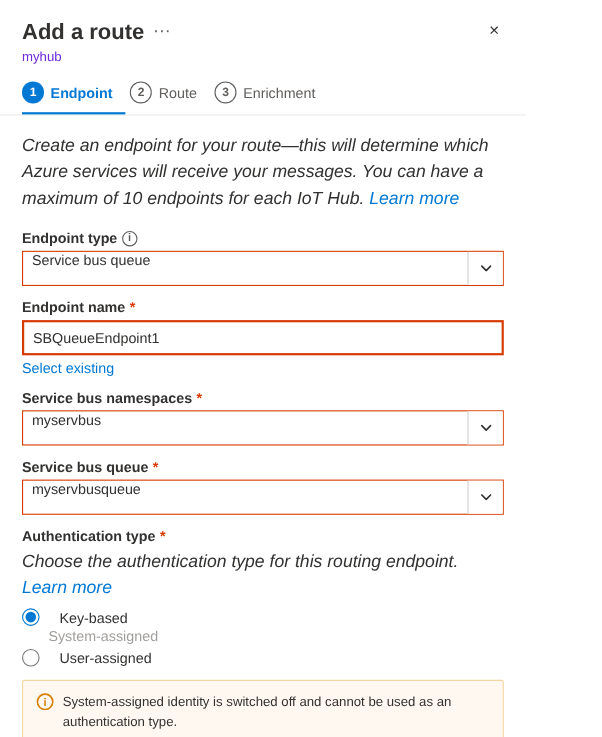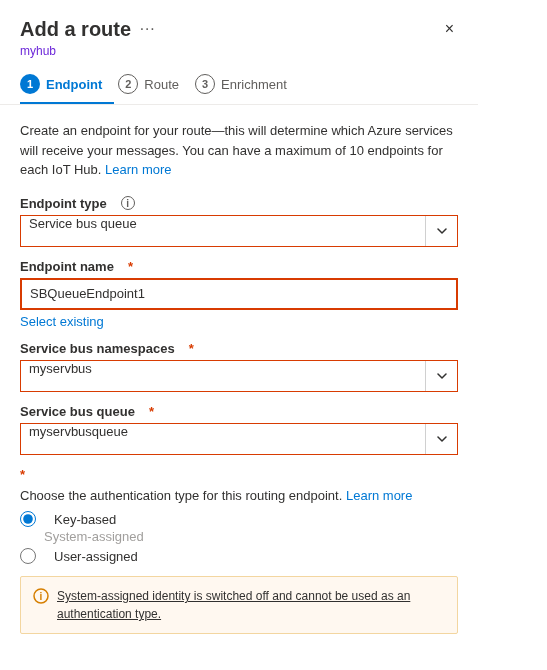--- a/index.html
+++ b/index.html
@@ -95,40 +95,41 @@
       background: transparent;
       color: #605e5c;
       border: 1px solid #605e5c;
     }
     .panel-body {
       padding: 16px 20px;
       flex: 1;
       overflow-y: auto;
     }
     .description-text {
-      font-size: 13px;
+      font-size: 16px;
       color: #323130;
       line-height: 1.5;
       margin-bottom: 16px;
+      font-style: italic;
     }
     .learn-more {
       color: #0078d4;
       text-decoration: none;
     }
     .form-field {
       margin-bottom: 12px;
     }
     .field-label {
       font-size: 13px;
       font-weight: 600;
       color: #323130;
       margin-bottom: 4px;
       display: flex;
       align-items: center;
-      gap: 14px;
+      gap: 4px;
     }
     .field-label .required {
       color: #d83b01;
     }
     .info-icon {
       width: 14px;
       height: 14px;
       border-radius: 50%;
       border: 1px solid #605e5c;
       color: #605e5c;
@@ -229,21 +230,20 @@
     .info-banner-icon {
       color: #d67f00;
       font-size: 14px;
       margin-top: 1px;
       flex-shrink: 0;
     }
     .info-banner-text {
       font-size: 12px;
       color: #323130;
       line-height: 1.5;
-      text-decoration: underline;
     }
   </style>
 </head>
 <body>
 
 <div class="panel">
   <div class="panel-header">
     <div class="panel-title-row">
       <div class="panel-title-left">
         <span class="panel-title">Add a route</span>
@@ -323,20 +323,21 @@
         <div class="dropdown-chevron">
           <svg width="10" height="6" viewBox="0 0 10 6" fill="none" xmlns="http://www.w3.org/2000/svg">
             <path d="M1 1L5 5L9 1" stroke="#323130" stroke-width="1.5" stroke-linecap="round" stroke-linejoin="round"></path>
           </svg>
         </div>
       </div>
     </div>
 
     <div class="form-field">
       <div class="field-label">
+        <span>Authentication type</span>
         <span class="required">*</span>
       </div>
       <div class="description-text" style="margin-bottom: 6px;">
         <span>Choose the authentication type for this routing endpoint.</span>
         <a class="learn-more" href="#">Learn more</a>
       </div>
       <div class="radio-group">
         <div class="radio-item">
           <input type="radio" class="radio-input" name="auth-type" id="key-based" checked="" style="">
           <label class="radio-label" for="key-based">Key-based</label>

